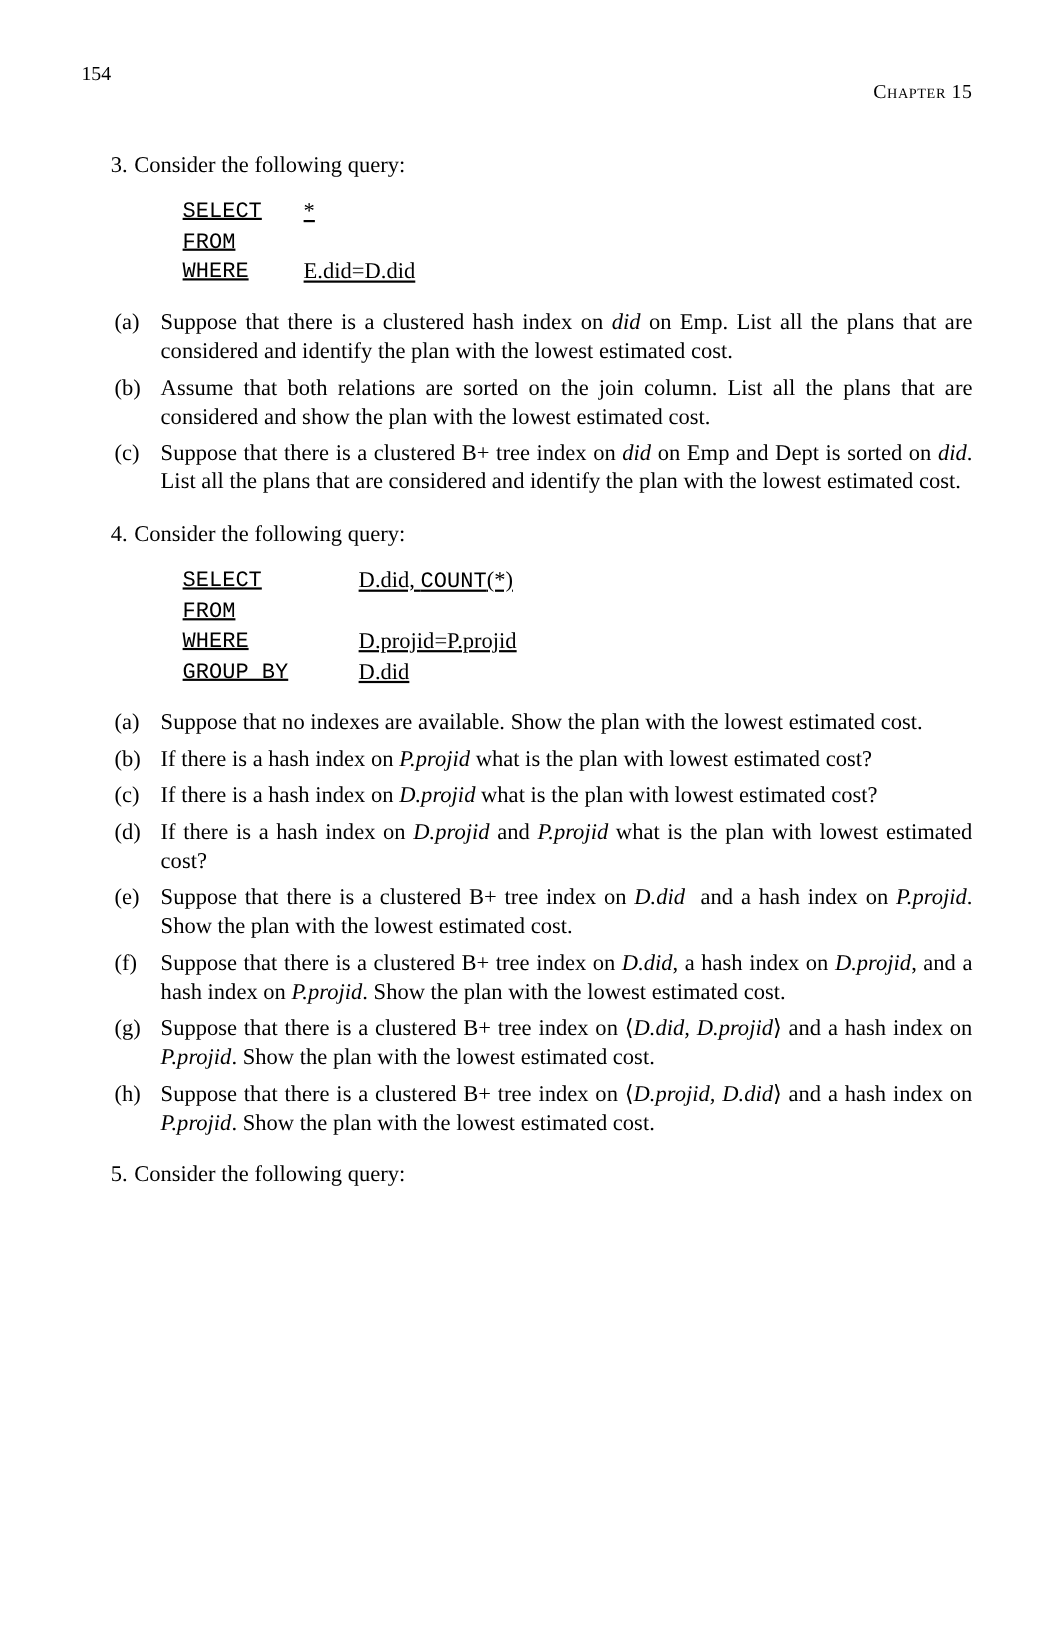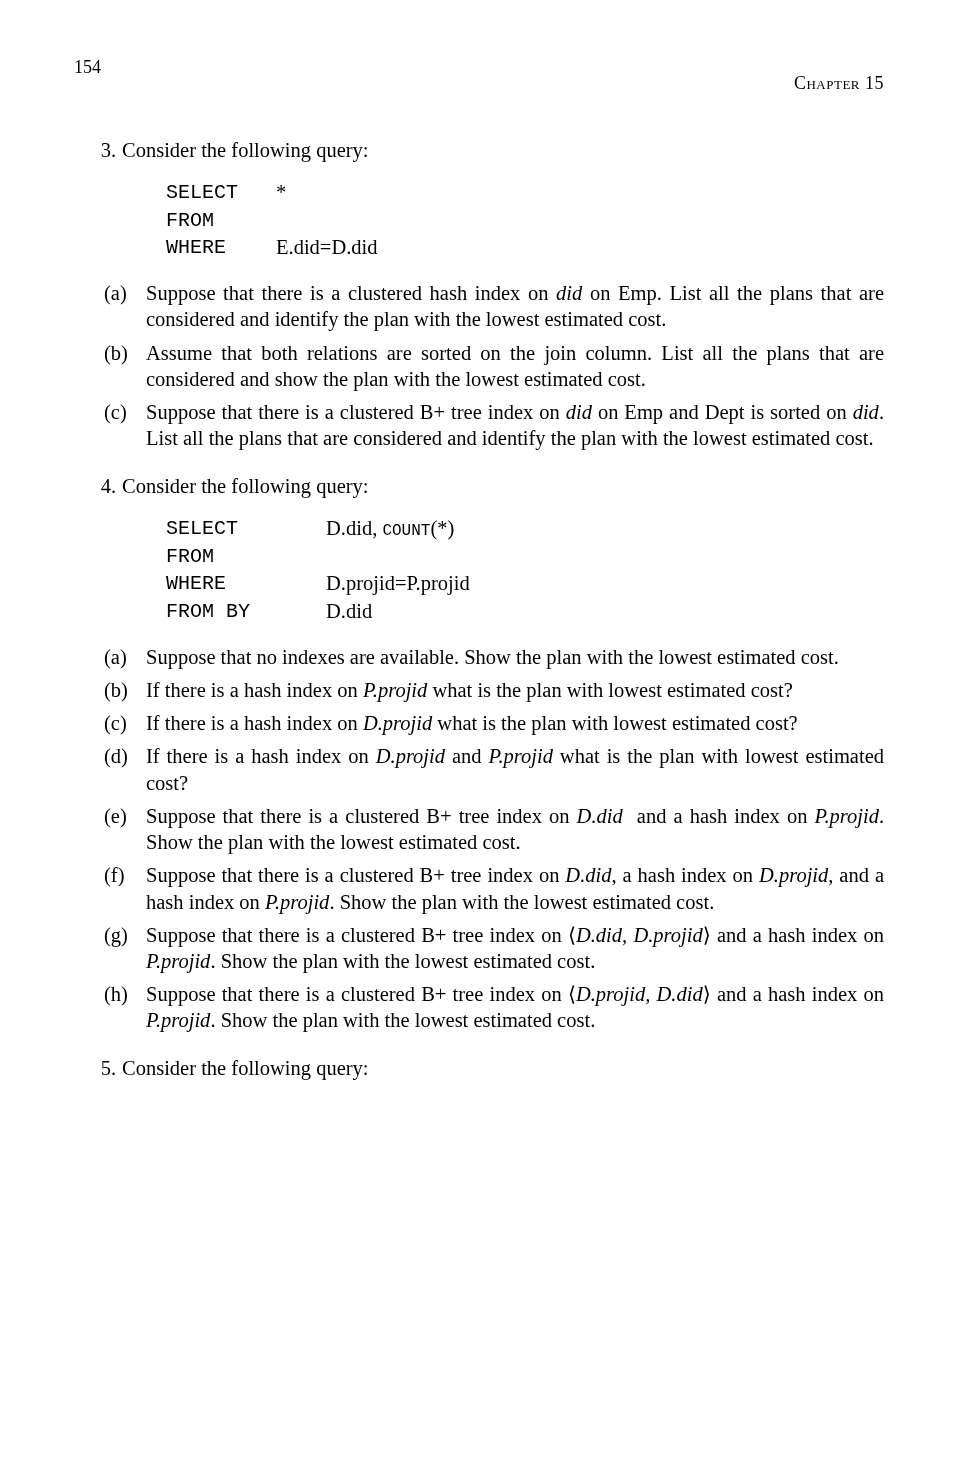--- a/index.html
+++ b/index.html
@@ -37,37 +37,38 @@
   .item-body {
     flex: 1;
     text-align: justify;
   }
   .query-block {
     margin: 16px 0 18px 92px;
   }
   .query-row {
     display: flex;
     line-height: 1.36;
+    text-decoration: underline;
   }
   .q-kw {
     font-family: "Courier New", monospace;
     font-size: 20px;
     width: 110px;
     flex-shrink: 0;
   }
   .q-kw2 {
     font-family: "Courier New", monospace;
     font-size: 20px;
     width: 160px;
     flex-shrink: 0;
   }
   .q-val {
     flex: 1;
   }
-  .tt { font-family: "Courier New", monospace; font-size: 16px; }
+  .tt { font-family: "Courier New", monospace; font-size: 20px; }
   .subitem {
     display: flex;
     margin: 3px 0 7px 0;
     padding-left: 30px;
   }
   .sub-label {
     width: 42px;
     flex-shrink: 0;
   }
   .sub-body {
@@ -130,21 +131,21 @@
     <span class="q-val"><span>D.did, </span><span class="tt">COUNT</span><span>(*)</span></span>
   </div>
   <div class="query-row">
     <span class="q-kw2">FROM</span>
   </div>
   <div class="query-row">
     <span class="q-kw2">WHERE</span>
     <span class="q-val">D.projid=P.projid</span>
   </div>
   <div class="query-row">
-    <span class="q-kw2">FROM BY</span>
+    <span class="q-kw2">GROUP BY</span>
     <span class="q-val">D.did</span>
   </div>
 </div>
 
 <div class="subitem">
   <div class="sub-label">(a)</div>
   <div class="sub-body">Suppose that no indexes are available. Show the plan with the lowest estimated cost.</div>
 </div>
 <div class="subitem">
   <div class="sub-label">(b)</div>

